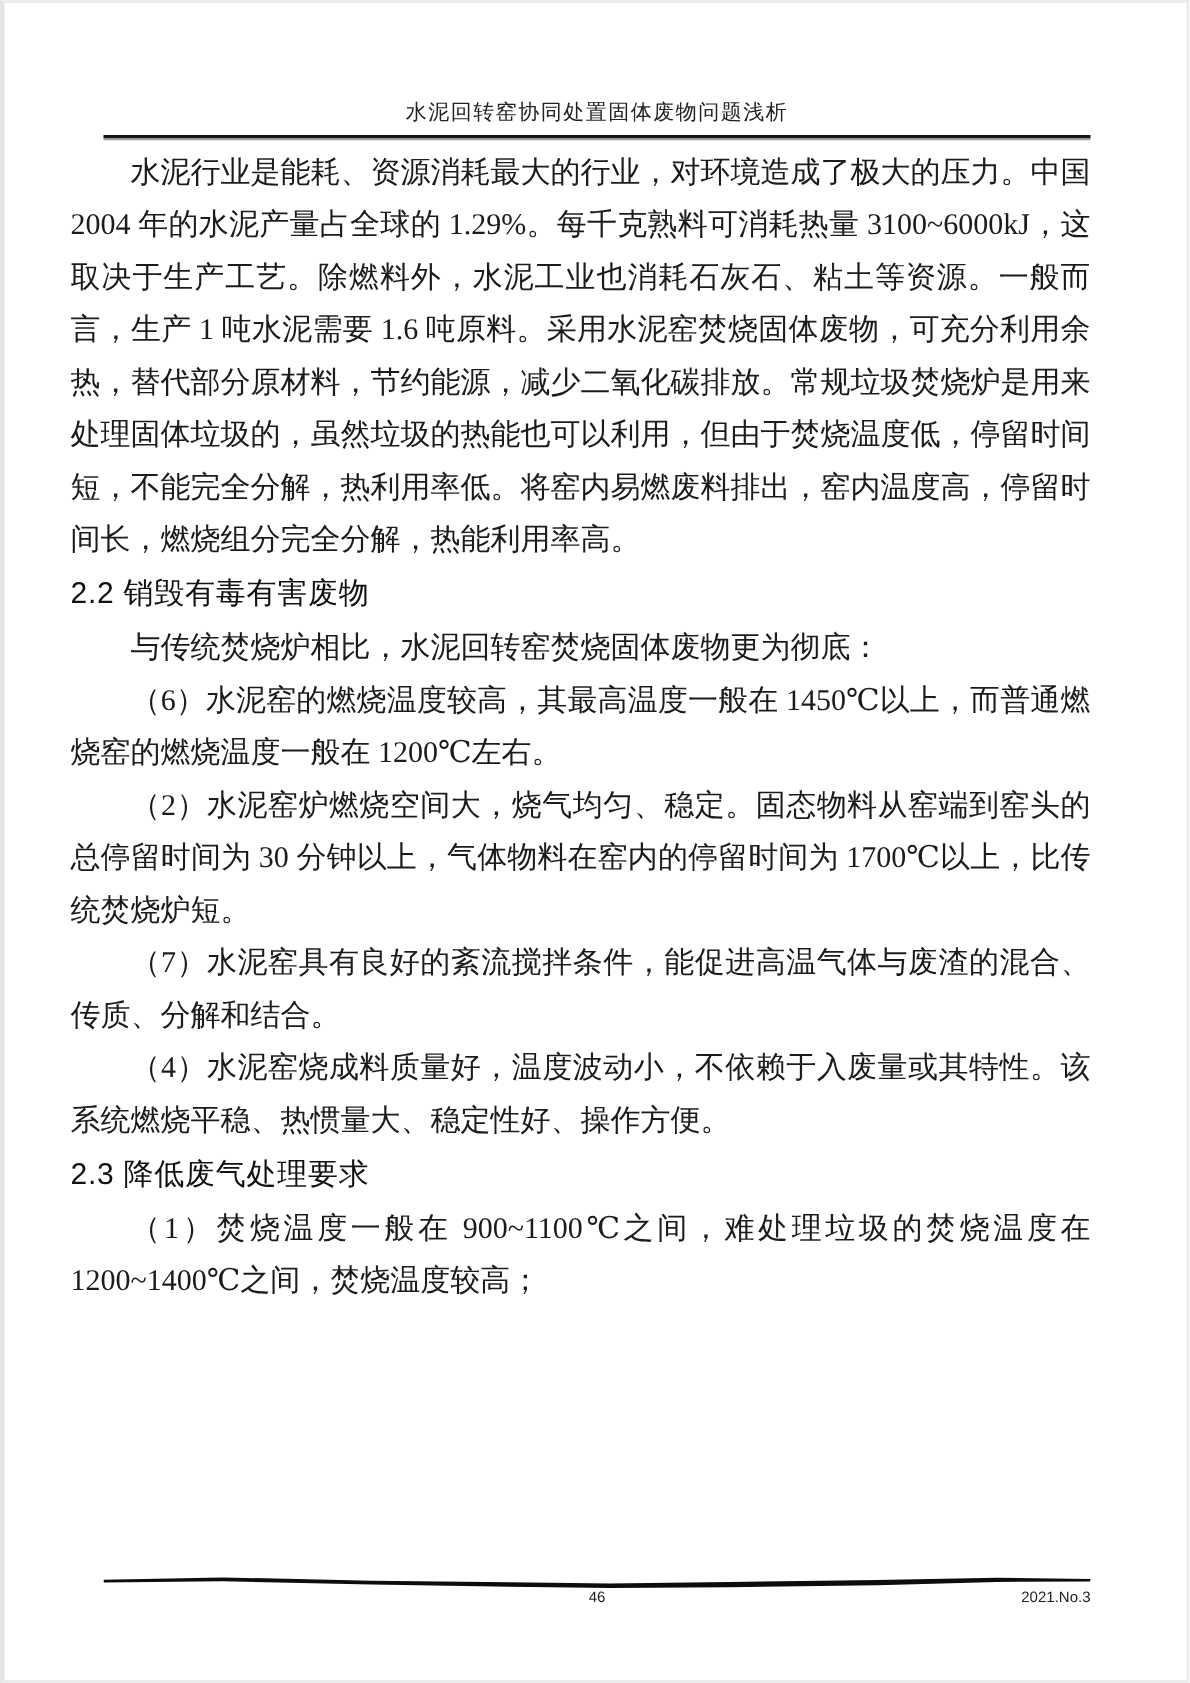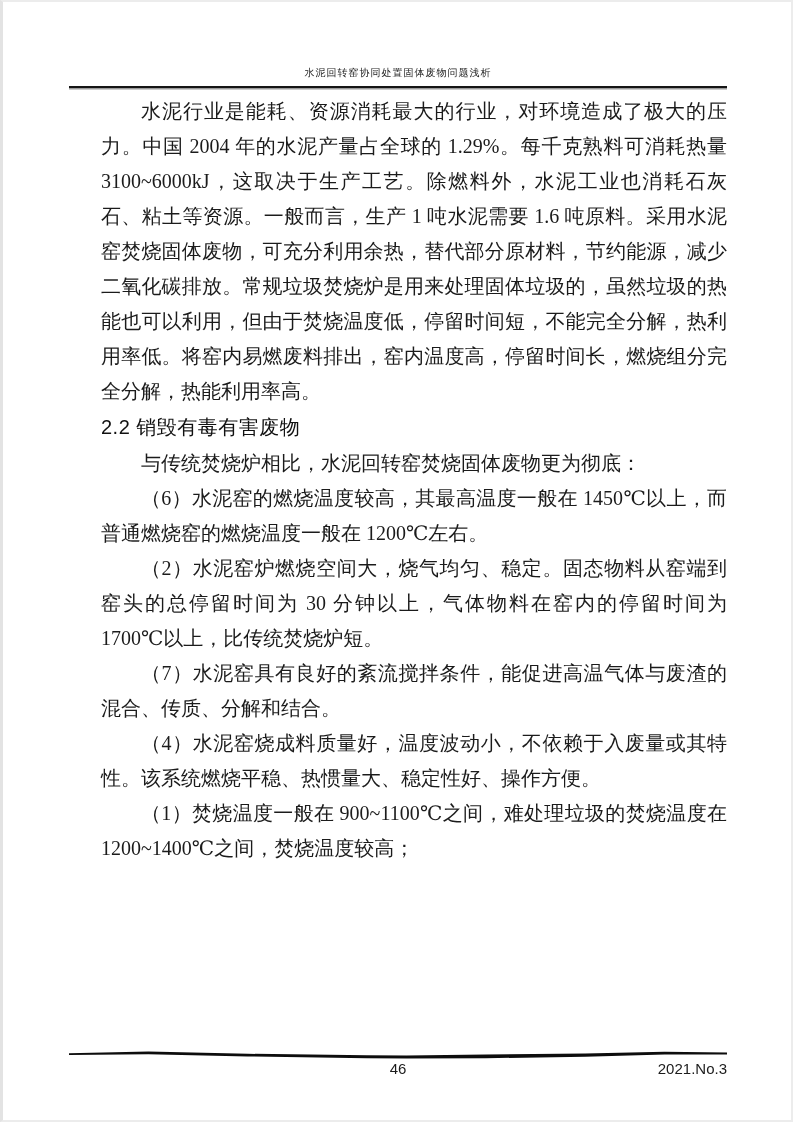--- a/index.html
+++ b/index.html
@@ -13,31 +13,31 @@
     font-family:"Liberation Serif","DejaVu Serif",serif;
     color:#1b1b1b;
     overflow:hidden;
   }
   .header{
     margin:0 64px 0 66px;
     padding-top:64px;
   }
   .header-title{
     text-align:center;
-    font-size:10px;
+    font-size:14px;
     letter-spacing:1px;
     color:#222;
     padding-bottom:6px;
   }
   .header-rule{
     border-bottom:2.5px solid #151515;
     box-shadow:0 1.5px 0 #9a9a9a;
   }
   .content{
-    margin:0 64px 0 98px;
+    margin:0 64px 0 44px;
     padding-top:6px;
     font-size:20px;
     line-height:35px;
     text-align:justify;
     text-justify:inter-ideograph;
   }
   .content p{
     margin:0;
     text-indent:2em;
   }
@@ -53,21 +53,21 @@
   }
   .footer{
     position:absolute;
     left:66px;right:64px;bottom:42px;
   }
   .footer-rule-svg{display:block;width:100%;height:9px;}
   .footer-row{
     position:relative;
     height:18px;
     font-family:"Liberation Sans","DejaVu Sans",sans-serif;
-    font-size:15px;
+    font-size:10px;
     color:#1b1b1b;
     margin-top:1px;
   }
   .footer-pagenum{
     position:absolute;left:0;right:0;text-align:center;top:0;
   }
   .footer-issue{
     position:absolute;right:0;top:0;
   }
 </style>
@@ -84,20 +84,21 @@
   <div class="content">
     <p>水泥行业是能耗、资源消耗最大的行业，对环境造成了极大的压力。中国 2004 年的水泥产量占全球的 1.29%。每千克熟料可消耗热量 3100~6000kJ，这取决于生产工艺。除燃料外，水泥工业也消耗石灰石、粘土等资源。一般而言，生产 1 吨水泥需要 1.6 吨原料。采用水泥窑焚烧固体废物，可充分利用余热，替代部分原材料，节约能源，减少二氧化碳排放。常规垃圾焚烧炉是用来处理固体垃圾的，虽然垃圾的热能也可以利用，但由于焚烧温度低，停留时间短，不能完全分解，热利用率低。将窑内易燃废料排出，窑内温度高，停留时间长，燃烧组分完全分解，热能利用率高。</p>
 
     <h2>2.2 销毁有毒有害废物</h2>
     <p>与传统焚烧炉相比，水泥回转窑焚烧固体废物更为彻底：</p>
     <p>（6）水泥窑的燃烧温度较高，其最高温度一般在 1450℃以上，而普通燃烧窑的燃烧温度一般在 1200℃左右。</p>
     <p>（2）水泥窑炉燃烧空间大，烧气均匀、稳定。固态物料从窑端到窑头的总停留时间为 30 分钟以上，气体物料在窑内的停留时间为 1700℃以上，比传统焚烧炉短。</p>
     <p>（7）水泥窑具有良好的紊流搅拌条件，能促进高温气体与废渣的混合、传质、分解和结合。</p>
     <p>（4）水泥窑烧成料质量好，温度波动小，不依赖于入废量或其特性。该系统燃烧平稳、热惯量大、稳定性好、操作方便。</p>
 
+    <h2>2.3 降低废气处理要求</h2>
     <p>（1）焚烧温度一般在 900~1100℃之间，难处理垃圾的焚烧温度在 1200~1400℃之间，焚烧温度较高；</p>
   </div>
 
   <div class="footer">
     <svg class="footer-rule-svg" viewBox="0 0 663 9" preserveAspectRatio="none">
       <polygon fill="#0d0d0d" points="0,3.2 80,1.6 180,3.8 300,5.2 340,5.6 420,4.6 520,3.4 600,1.8 663,2.6
                 663,4.4 600,4.6 520,6.8 420,8.2 340,8.6 300,8.2 180,6.4 80,4.2 0,5.0"></polygon>
     </svg>
     <div class="footer-row">
       <span class="footer-pagenum">46</span>

